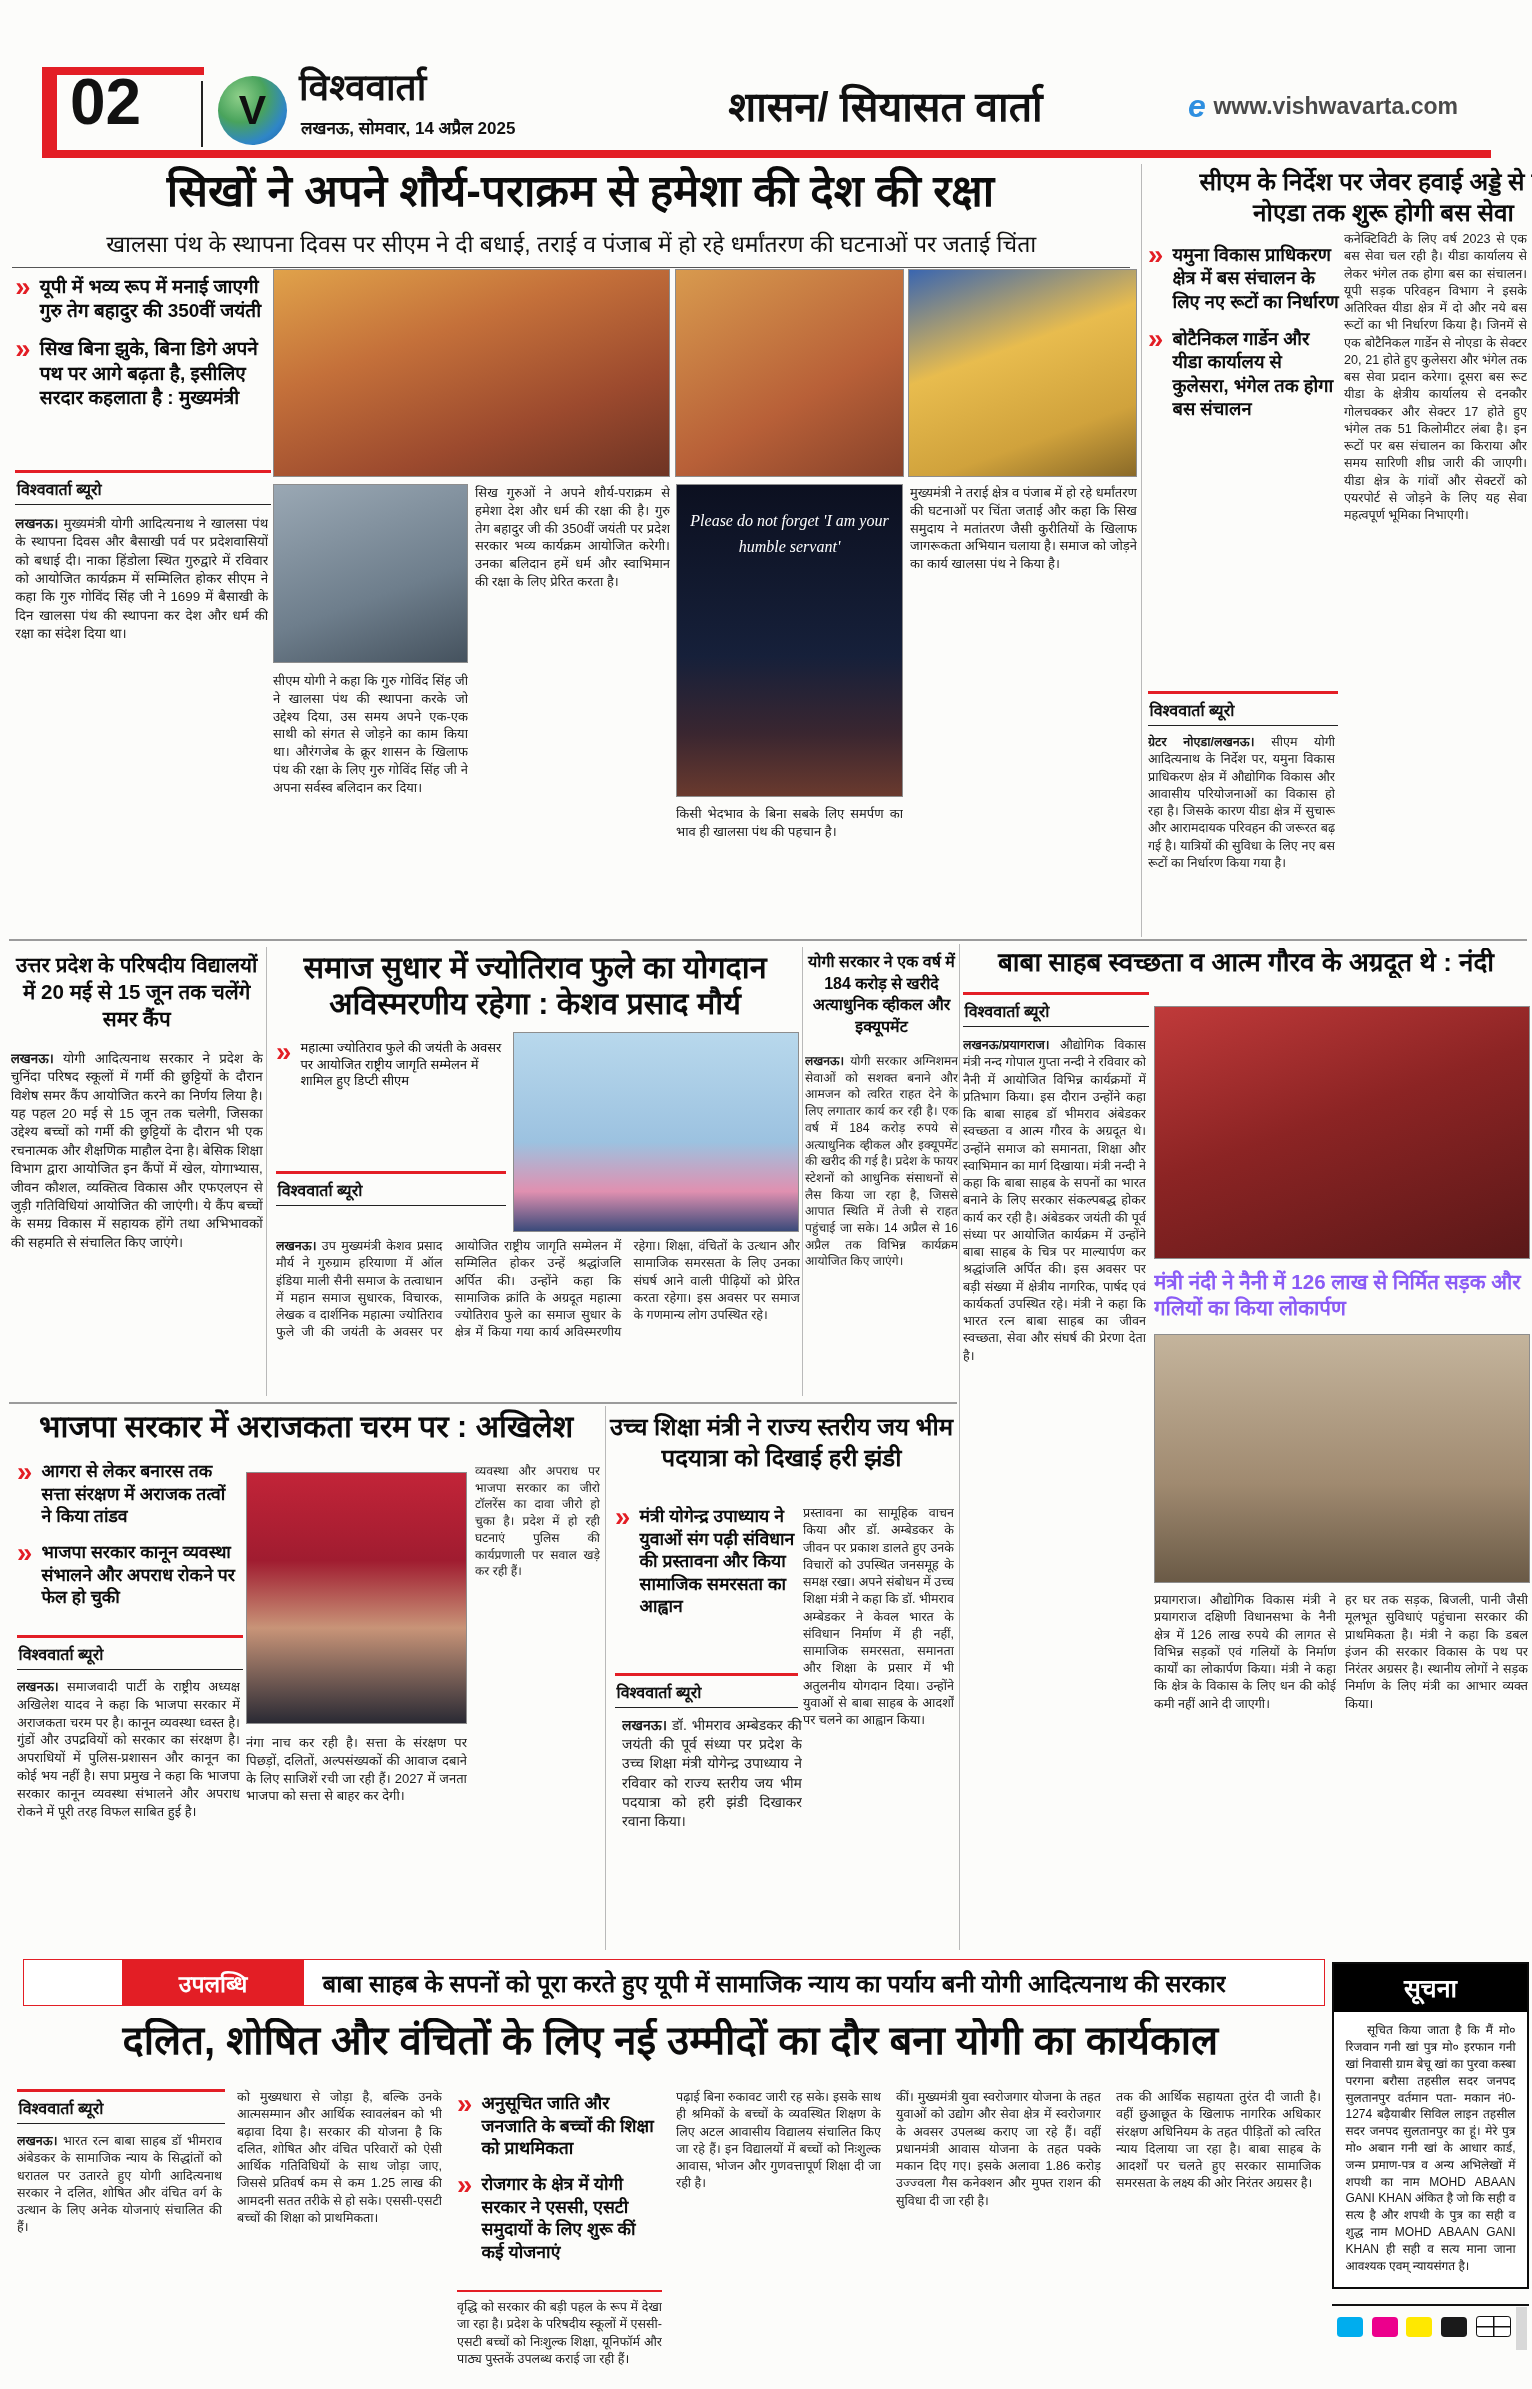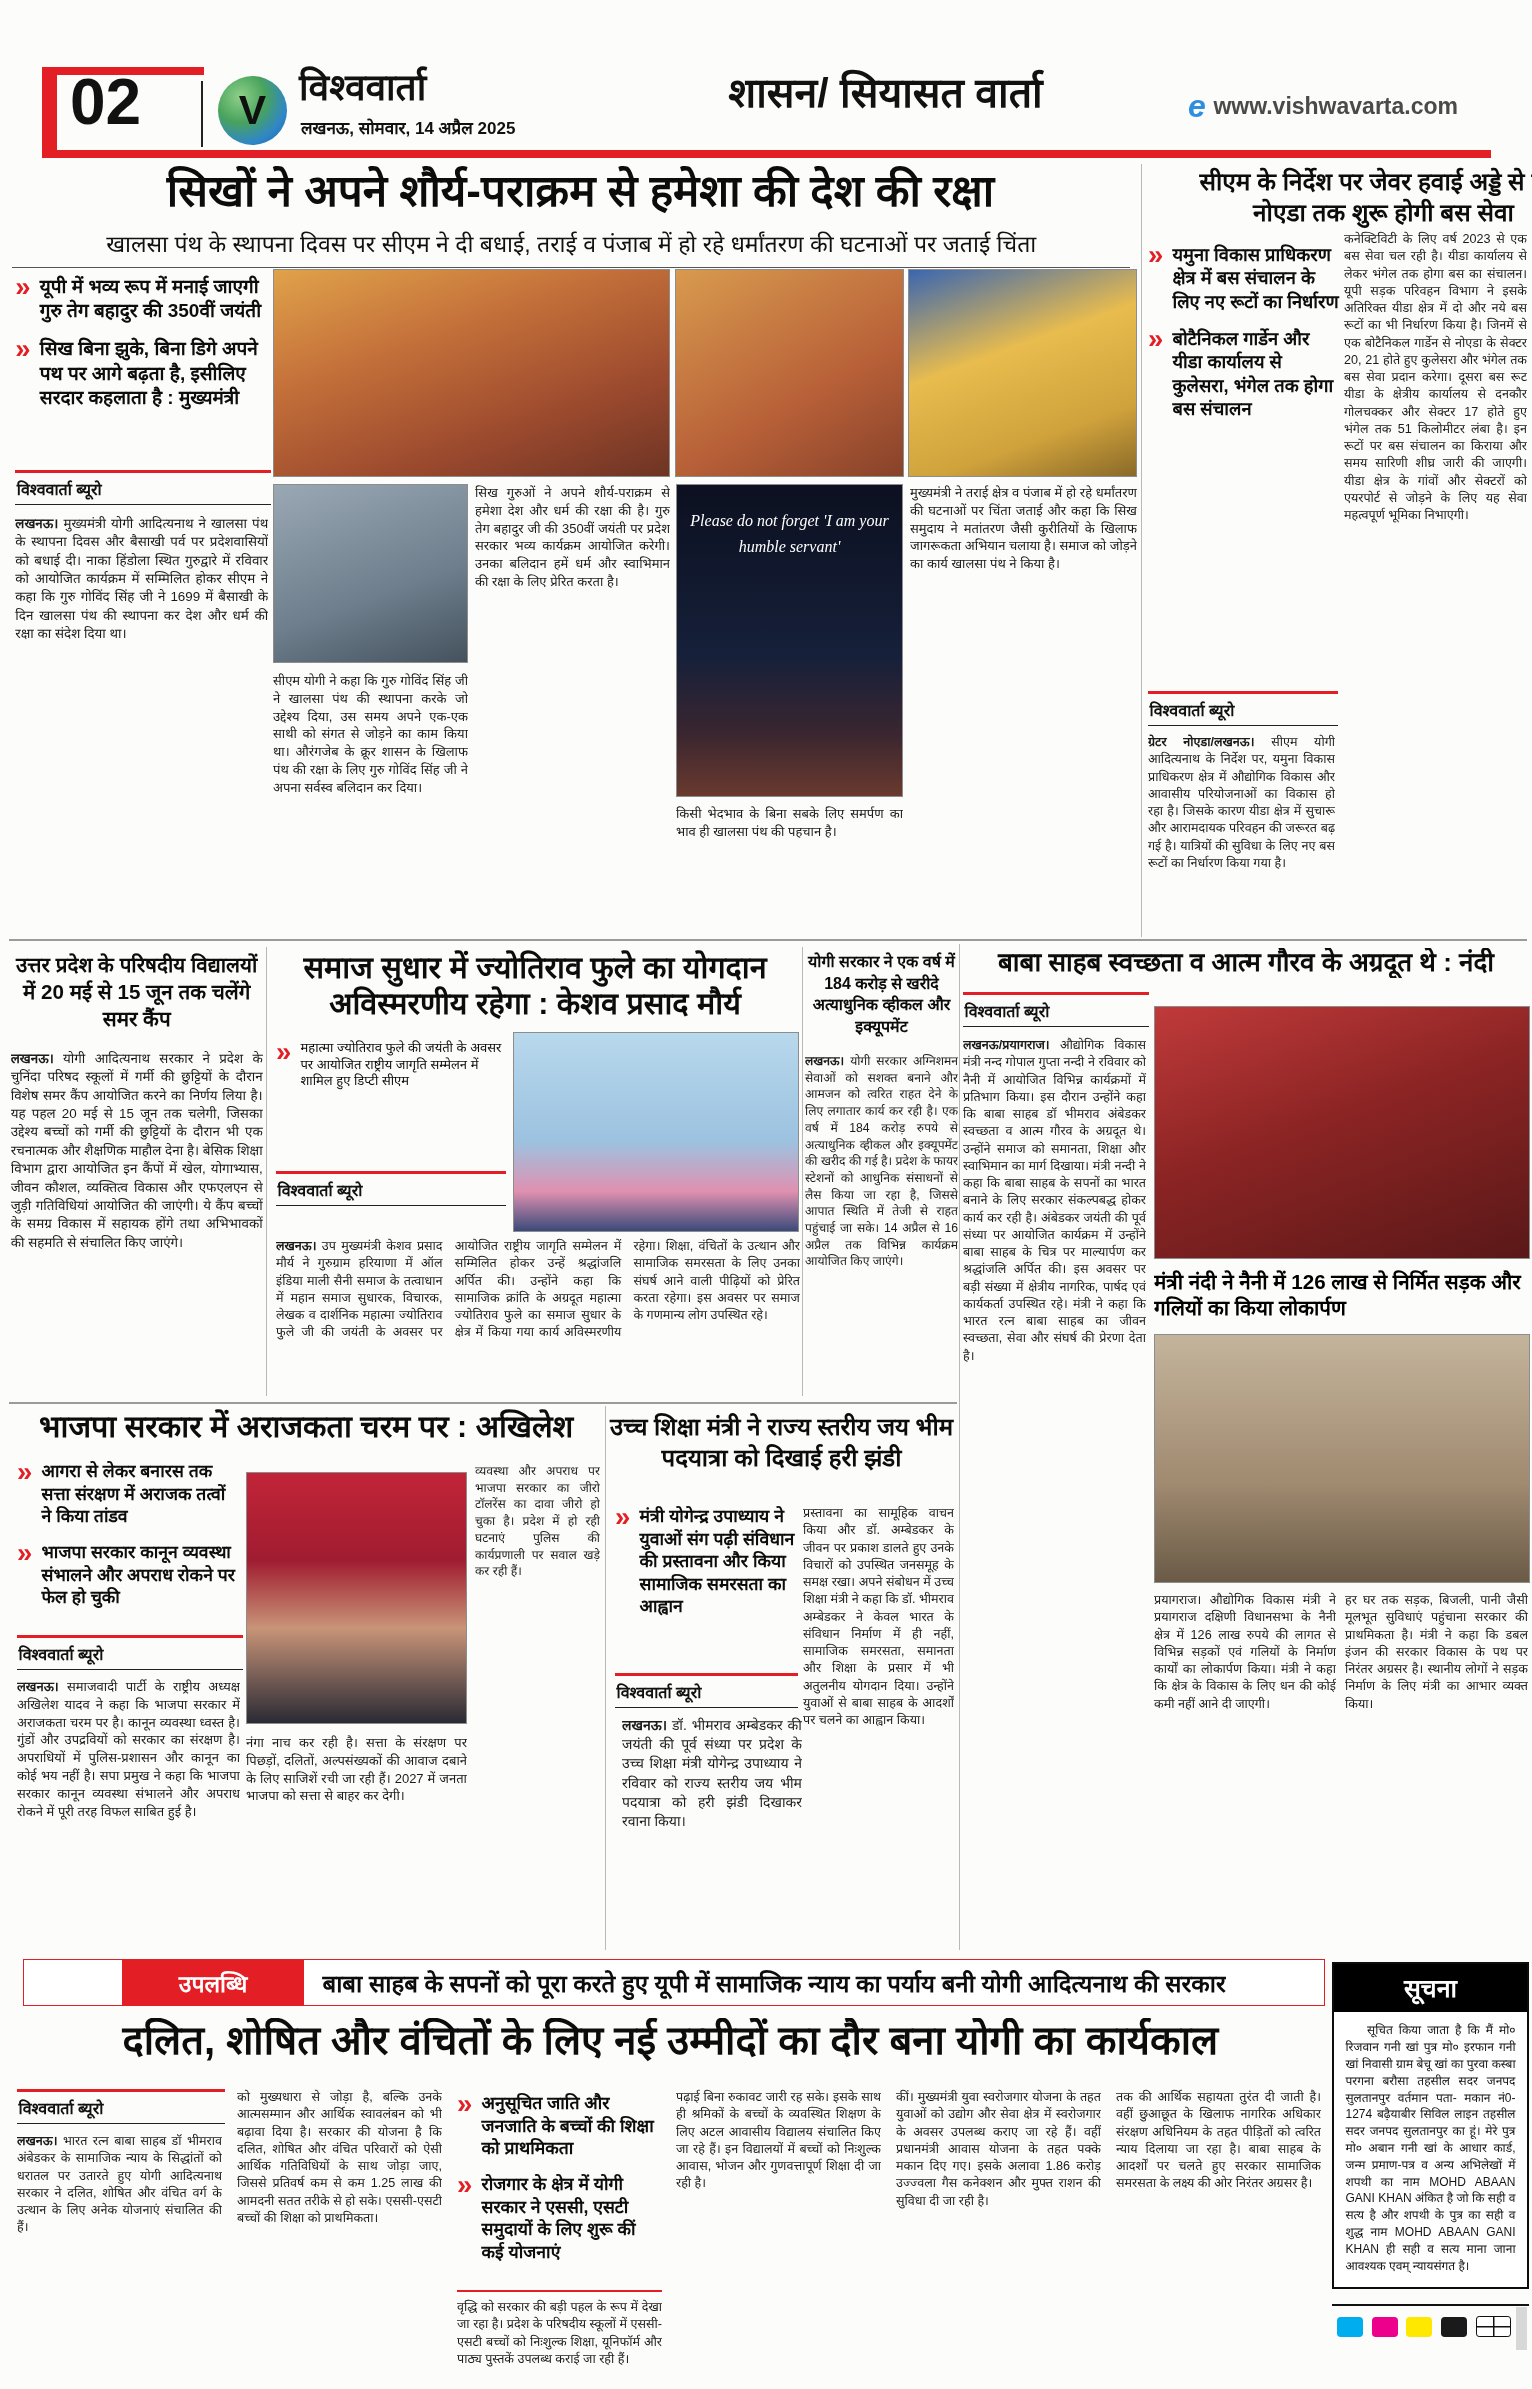--- a/index.html
+++ b/index.html
@@ -11,21 +11,21 @@
   .body{font-size:13px;line-height:1.37;text-align:justify;overflow:hidden;color:#1b1b1b;}
   .dl{font-weight:700;}
   .byline{font-size:16px;font-weight:700;border-top:3.1px solid var(--red);border-bottom:1.5px solid #222;padding:5.3px 1.5px 3.8px;overflow:hidden;}
   .bullet{display:flex;gap:9.2px;margin-bottom:13.7px;}
   .chev{color:var(--red);font-weight:700;font-size:27.5px;line-height:.9;flex:0 0 auto;}
   .chev::before{content:"\00BB";}
   .bt{font-weight:700;font-size:19px;line-height:1.28;color:#0d0d0d;text-align:left;}
   .photo{border:0.8px solid #8d8d8d;box-sizing:border-box;}
   .vr{background:#b9b9b9;width:0.8px;}
   .hr{background:#9b9b9b;height:1.5px;}
-  .caption-hl{font-weight:700;line-height:1.25;text-align:left;color:#000000;overflow:hidden;}
+  .caption-hl{font-weight:700;line-height:1.25;text-align:left;color:#8b5cf6;overflow:hidden;}
   .overlay{color:#fff;text-align:center;font-size:16px;font-style:italic;line-height:1.6;padding:23px 12.2px;font-family:"Liberation Serif","DejaVu Serif",serif;}
   .logo{border-radius:50%;background:radial-gradient(circle at 32% 30%,#8fd08a 0%,#49a35c 38%,#2f86c8 70%,#1b5fa0 100%);display:flex;align-items:center;justify-content:center;}
   .logo::before{content:"V";font-weight:700;font-size:41px;color:#101010;}
   .eicon::before{content:"e";}
   .eicon{font-weight:700;font-size:32px;font-style:italic;color:#2e8fe0;line-height:1;}
   .notice{border:2.3px solid #0c0c0c;background:#fff;box-sizing:border-box;}
   .notice-title{background:#000;color:#fff;text-align:center;font-weight:700;font-size:25px;padding:6.1px 0 7.6px;}
   .notice-body{padding:10.7px 11.5px;font-size:12px;line-height:1.4;text-align:justify;text-indent:1.8em;color:#151515;}
   .mark{display:inline-block;width:26px;height:20px;margin-right:5.3px;vertical-align:middle;}
   .regmark{display:inline-block;width:35px;height:21.4px;border:1.5px solid #111;background:
@@ -42,21 +42,21 @@
 
   <div class="abs" style="left:42px;top:67px;width:162px;height:8.4px;background:var(--red);"></div>
   <div class="abs" style="left:42px;top:67px;width:15.3px;height:91px;background:var(--red);"></div>
   <div class="abs" style="left:42px;top:150px;width:1449px;height:8.4px;background:var(--red);"></div>
 
   <div class="abs" style="left:70px;top:70px;font-size:64px;font-weight:700;line-height:1;">02</div>
   <div class="abs" style="left:201px;top:81px;width:2.3px;height:66px;background:#222;"></div>
   <div class="abs logo" style="left:218px;top:76px;width:69px;height:69px;"></div>
   <div class="abs" style="left:299px;top:69px;font-size:37px;font-weight:700;line-height:1;">विश्ववार्ता</div>
   <div class="abs" style="left:301px;top:116px;font-size:17px;font-weight:700;">लखनऊ,  सोमवार, 14 अप्रैल 2025</div>
-  <div class="abs" style="left:641px;top:71px;width:489px;text-align:center;font-size:41px;font-weight:700;line-height:1.1;">शासन/ सियासत वार्ता</div>
+  <div class="abs" style="left:641px;top:85px;width:489px;text-align:center;font-size:41px;font-weight:700;line-height:1.1;">शासन/ सियासत वार्ता</div>
   <div class="abs" style="left:1188px;top:90px;display:flex;align-items:center;gap:7.6px;cursor:pointer;">
     <span class="eicon"></span>
     <span style="font-size:23px;font-weight:700;color:#4a4a4a;">www.vishwavarta.com</span>
   </div>
 
   <div class="abs hl nowrap" style="left:23px;top:166px;width:1115px;font-size:44px;">सिखों ने अपने शौर्य-पराक्रम से हमेशा की देश की रक्षा</div>
   <div class="abs" style="left:12.2px;top:227px;width:1118px;font-size:23px;font-weight:400;text-align:center;border-bottom:1.5px solid #555;padding-bottom:7.6px;overflow:hidden;white-space:nowrap;">खालसा पंथ के स्थापना दिवस पर सीएम ने दी बधाई, तराई व पंजाब में हो रहे धर्मांतरण की घटनाओं पर जताई चिंता</div>
 
   <div class="abs" style="left:15.3px;top:275px;width:253px;">
     <div class="bullet">

